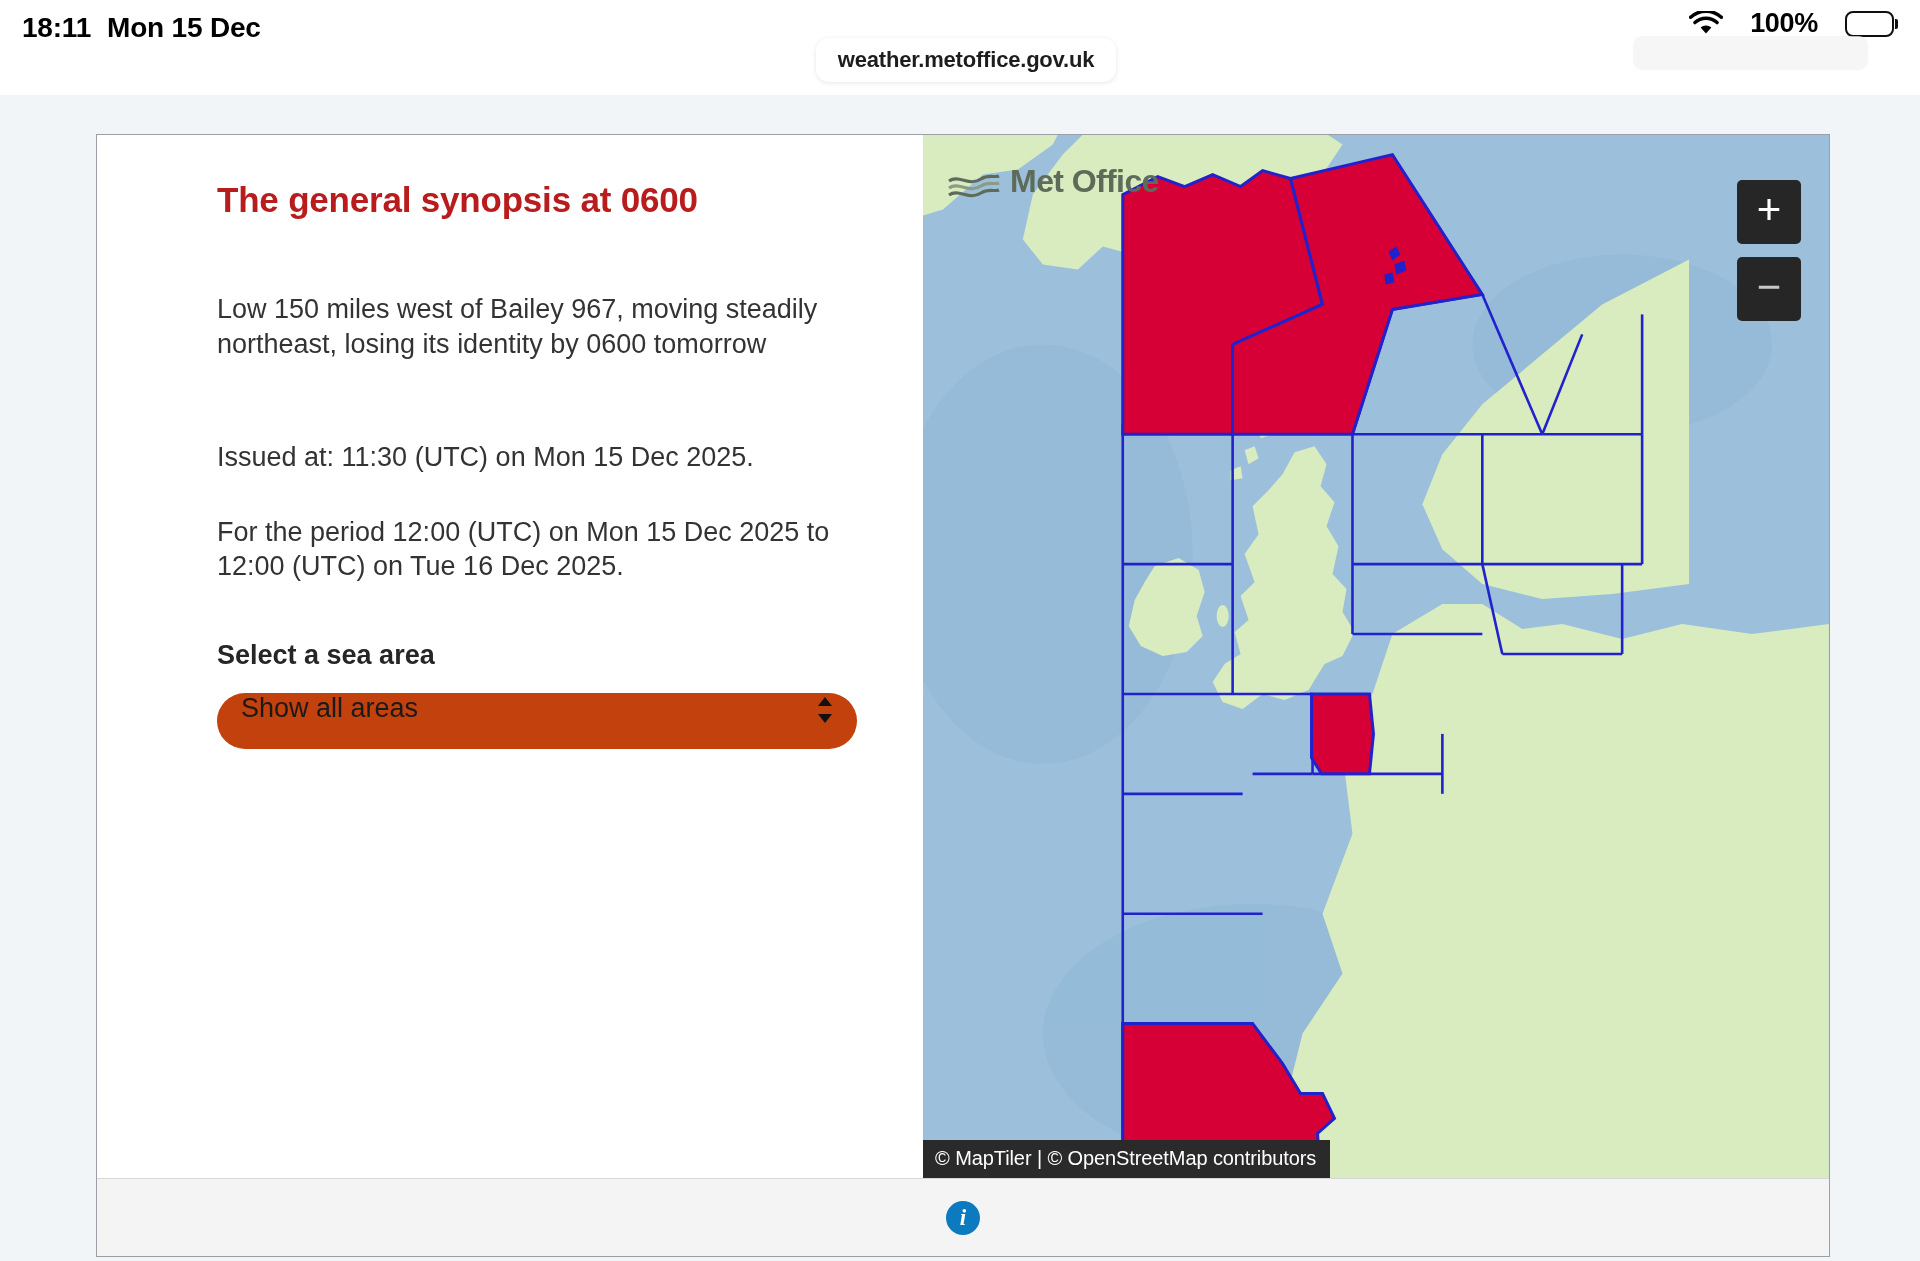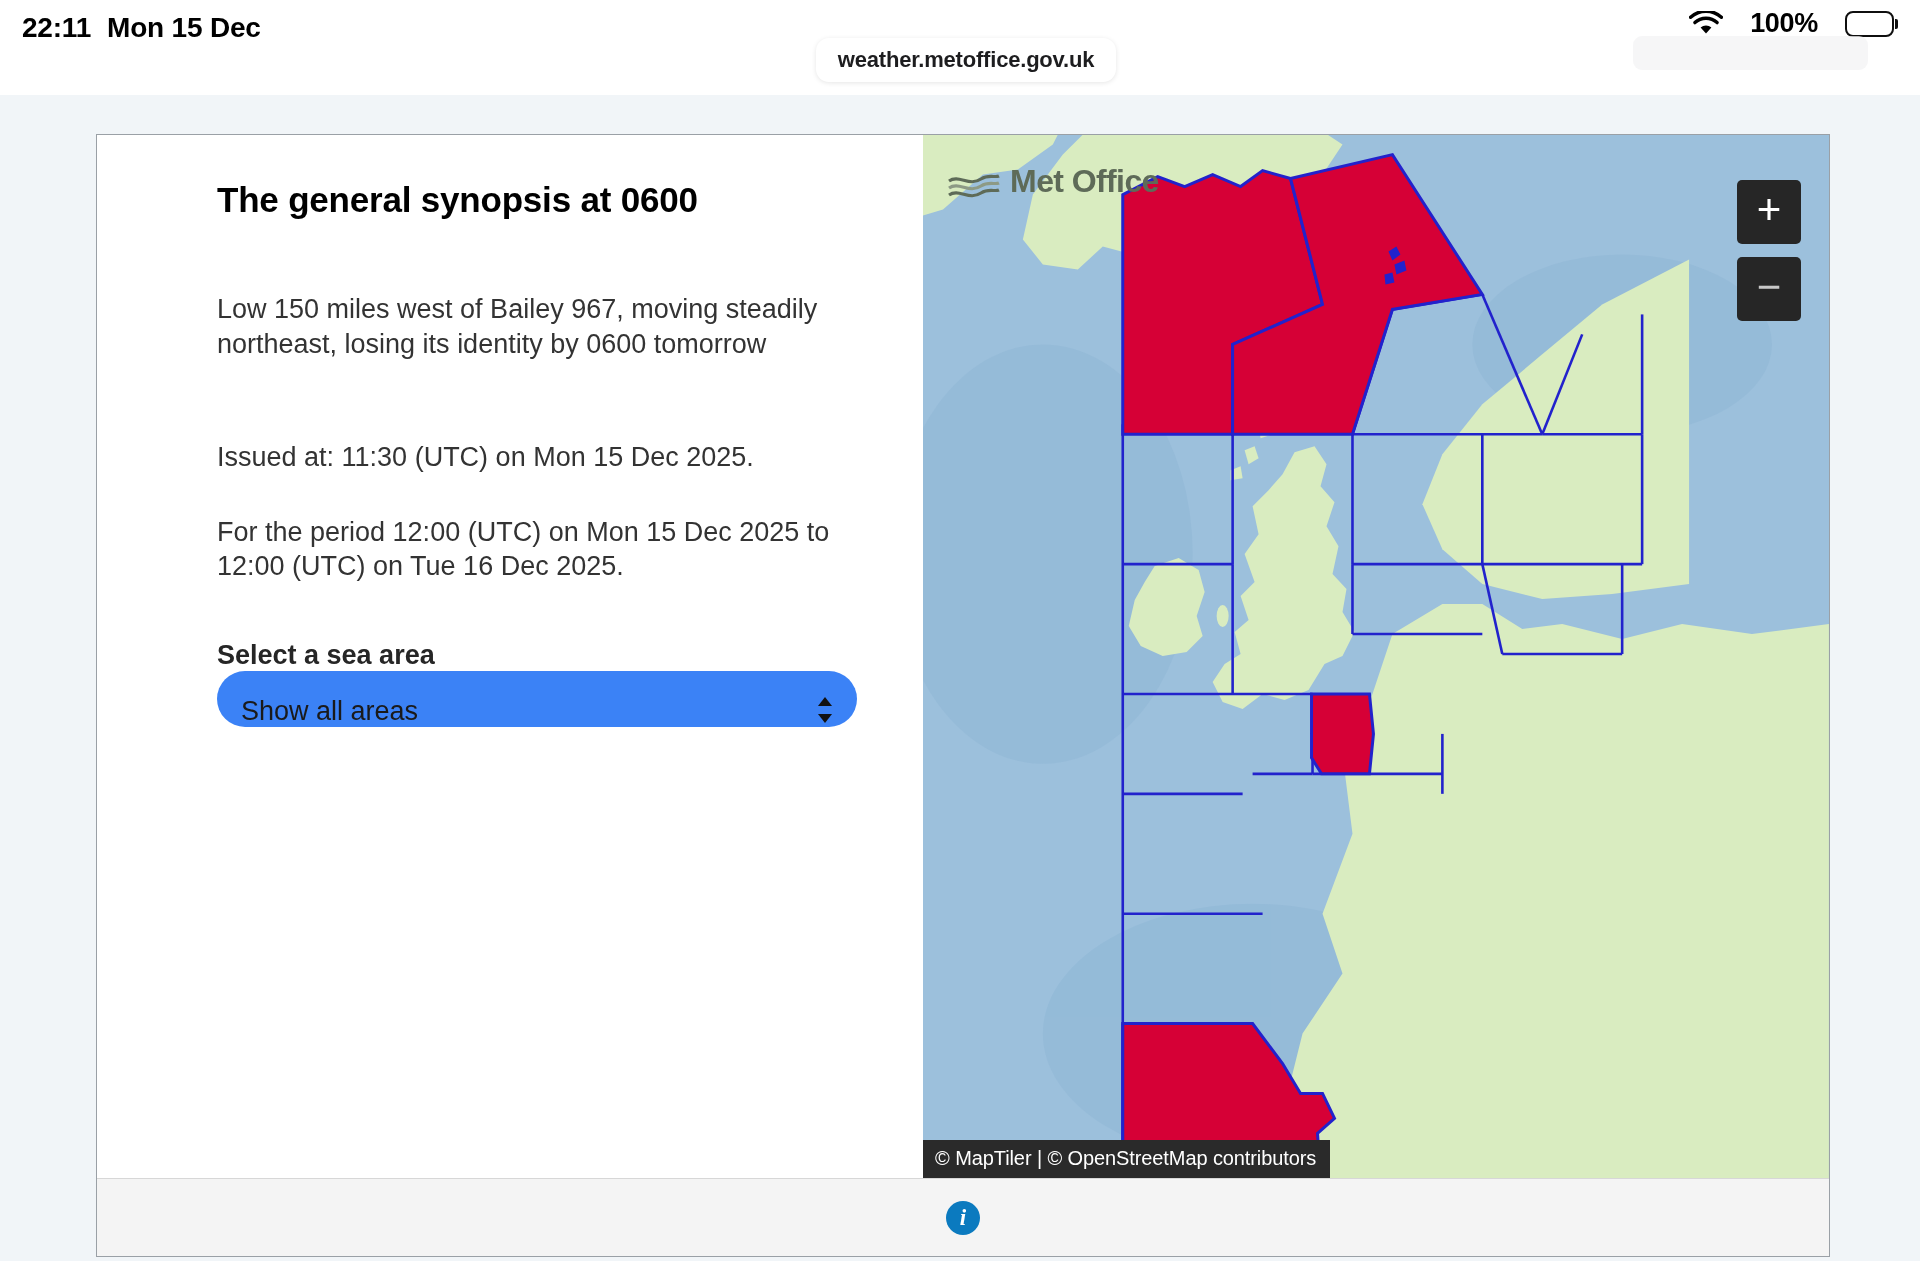--- a/index.html
+++ b/index.html
@@ -136,21 +136,21 @@
   
   #left-pane {
     width: 827px;
     padding: 44px 44px 0 29px;
     display: flex;
     flex-direction: column;
   }
   #synopsis-title {
     font-size: 35px;
     font-weight: 700;
-    color: #000000;
+    color: #b91c1c;
     letter-spacing: -0.2px;
     line-height: 1.2;
     margin-left: 91px;
   }
   .para {
     font-size: 27px;
     line-height: 1.28;
     color: #333333;
     margin-left: 91px;
     max-width: 642px;
@@ -161,27 +161,28 @@
 
   #select-label {
     margin-left: 91px;
     margin-top: 56px;
     font-size: 27px;
     font-weight: 700;
     color: #262626;
   }
   #sea-area-select {
     margin-left: 91px;
+    margin-top: 22px;
     width: 640px;
     height: 56px;
-    background: #3b82f6;
+    background: #c2410c;
     border: none;
     border-radius: 28px;
     display: flex;
-    align-items: flex-end;
+    align-items: flex-start;
     padding: 0 22px 0 24px;
     cursor: pointer;
     position: relative;
   }
   #sea-area-value {
     font-size: 27px;
     color: #1a1a1a;
     flex: 1;
   }
   .stepper-ico { width: 20px; height: 34px; display: block; }
@@ -277,21 +278,21 @@
     text-decoration: underline;
     text-underline-offset: 4px;
     cursor: pointer;
   }
 </style>
 </head>
 <body>
 
 <div id="status-bar">
   <div id="status-left">
-    <span class="time">22:11</span>
+    <span class="time">18:11</span>
     <span class="date">Mon 15 Dec</span>
   </div>
   <div id="status-right">
     <span>
       <svg class="wifi-ico" viewBox="0 0 34 26" aria-hidden="true">
         <path d="M17 22.5 L11.6 16.6 A8.2 8.2 0 0 1 22.4 16.6 Z" fill="#000"></path>
         <path d="M5.9 11.6 A16.2 16.2 0 0 1 28.1 11.6" stroke="#000" stroke-width="3.4" fill="none" stroke-linecap="round"></path>
         <path d="M1.6 6.3 A22.6 22.6 0 0 1 32.4 6.3" stroke="#000" stroke-width="3.4" fill="none" stroke-linecap="round"></path>
       </svg>
     </span>

